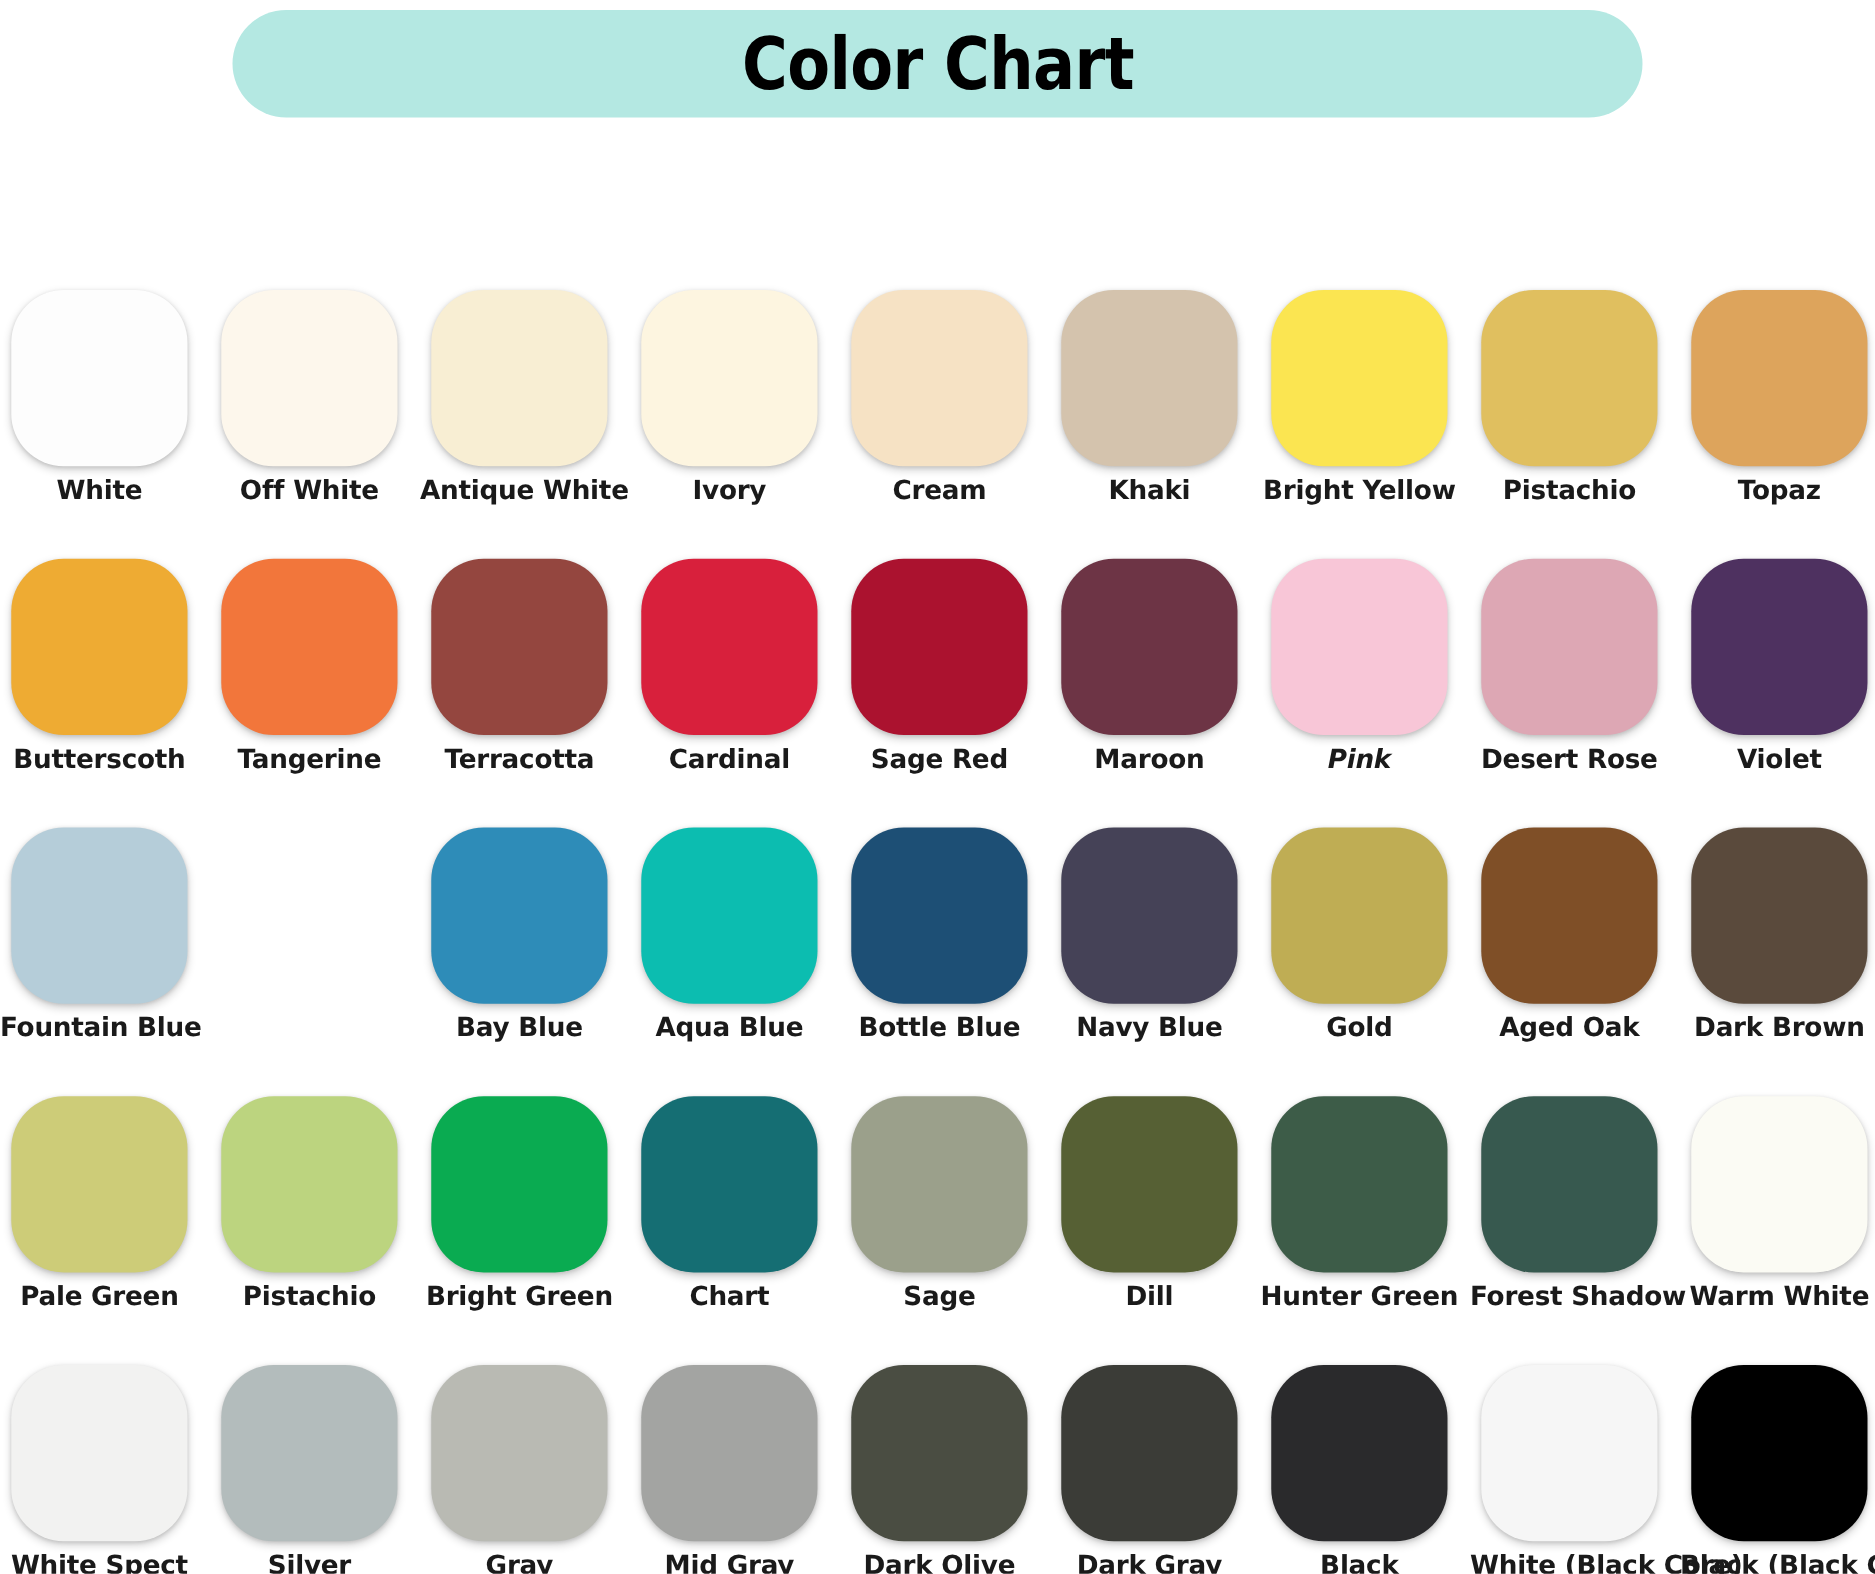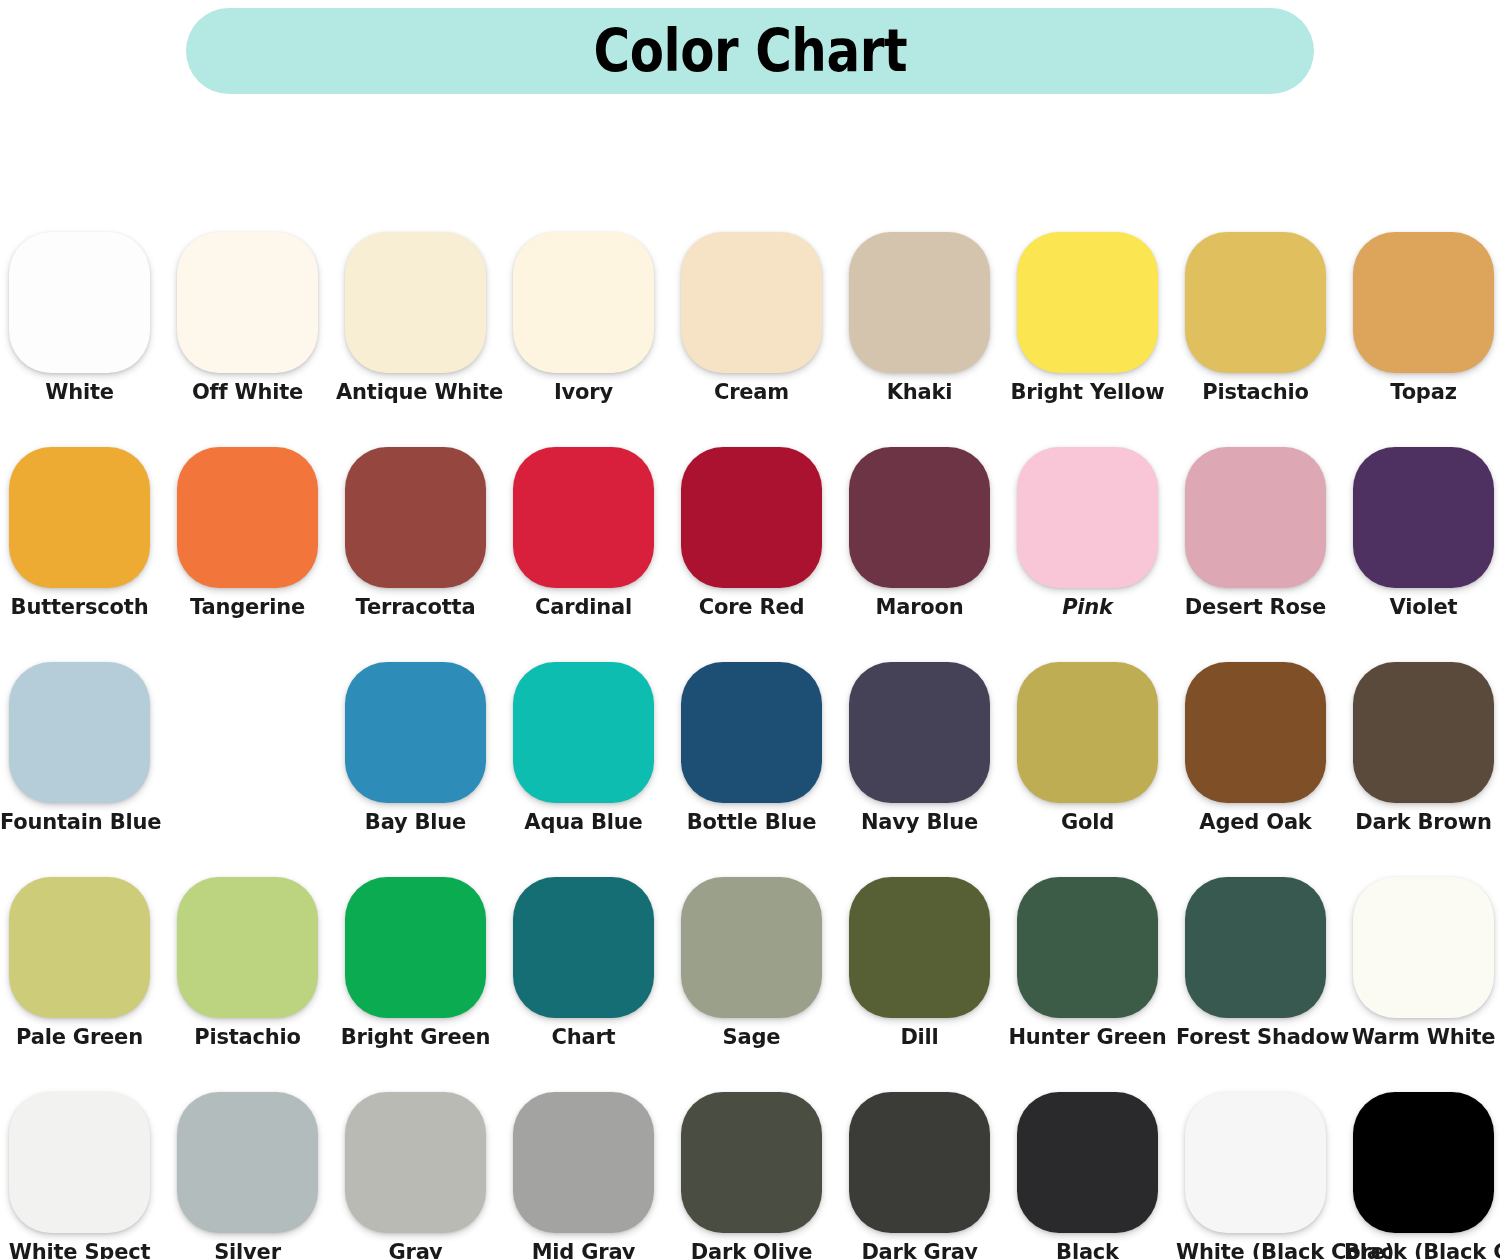--- a/index.html
+++ b/index.html
@@ -172,21 +172,21 @@
       <div class="cell" style="left: 504px;">
         <div class="chip-wrap">
           <div class="chip" style="background: rgb(216, 32, 60);"></div>
         </div>
         <div class="chip-label">Cardinal</div>
       </div>
       <div class="cell" style="left: 672px;">
         <div class="chip-wrap">
           <div class="chip" style="background: rgb(171, 18, 47);"></div>
         </div>
-        <div class="chip-label">Core Red</div>
+        <div class="chip-label">Sage Red</div>
       </div>
       <div class="cell" style="left: 840px;">
         <div class="chip-wrap">
           <div class="chip" style="background: rgb(109, 52, 69);"></div>
         </div>
         <div class="chip-label">Maroon</div>
       </div>
       <div class="cell" style="left: 1008px; font-style: italic;">
         <div class="chip-wrap">
           <div class="chip" style="background: rgb(248, 198, 215);"></div>

